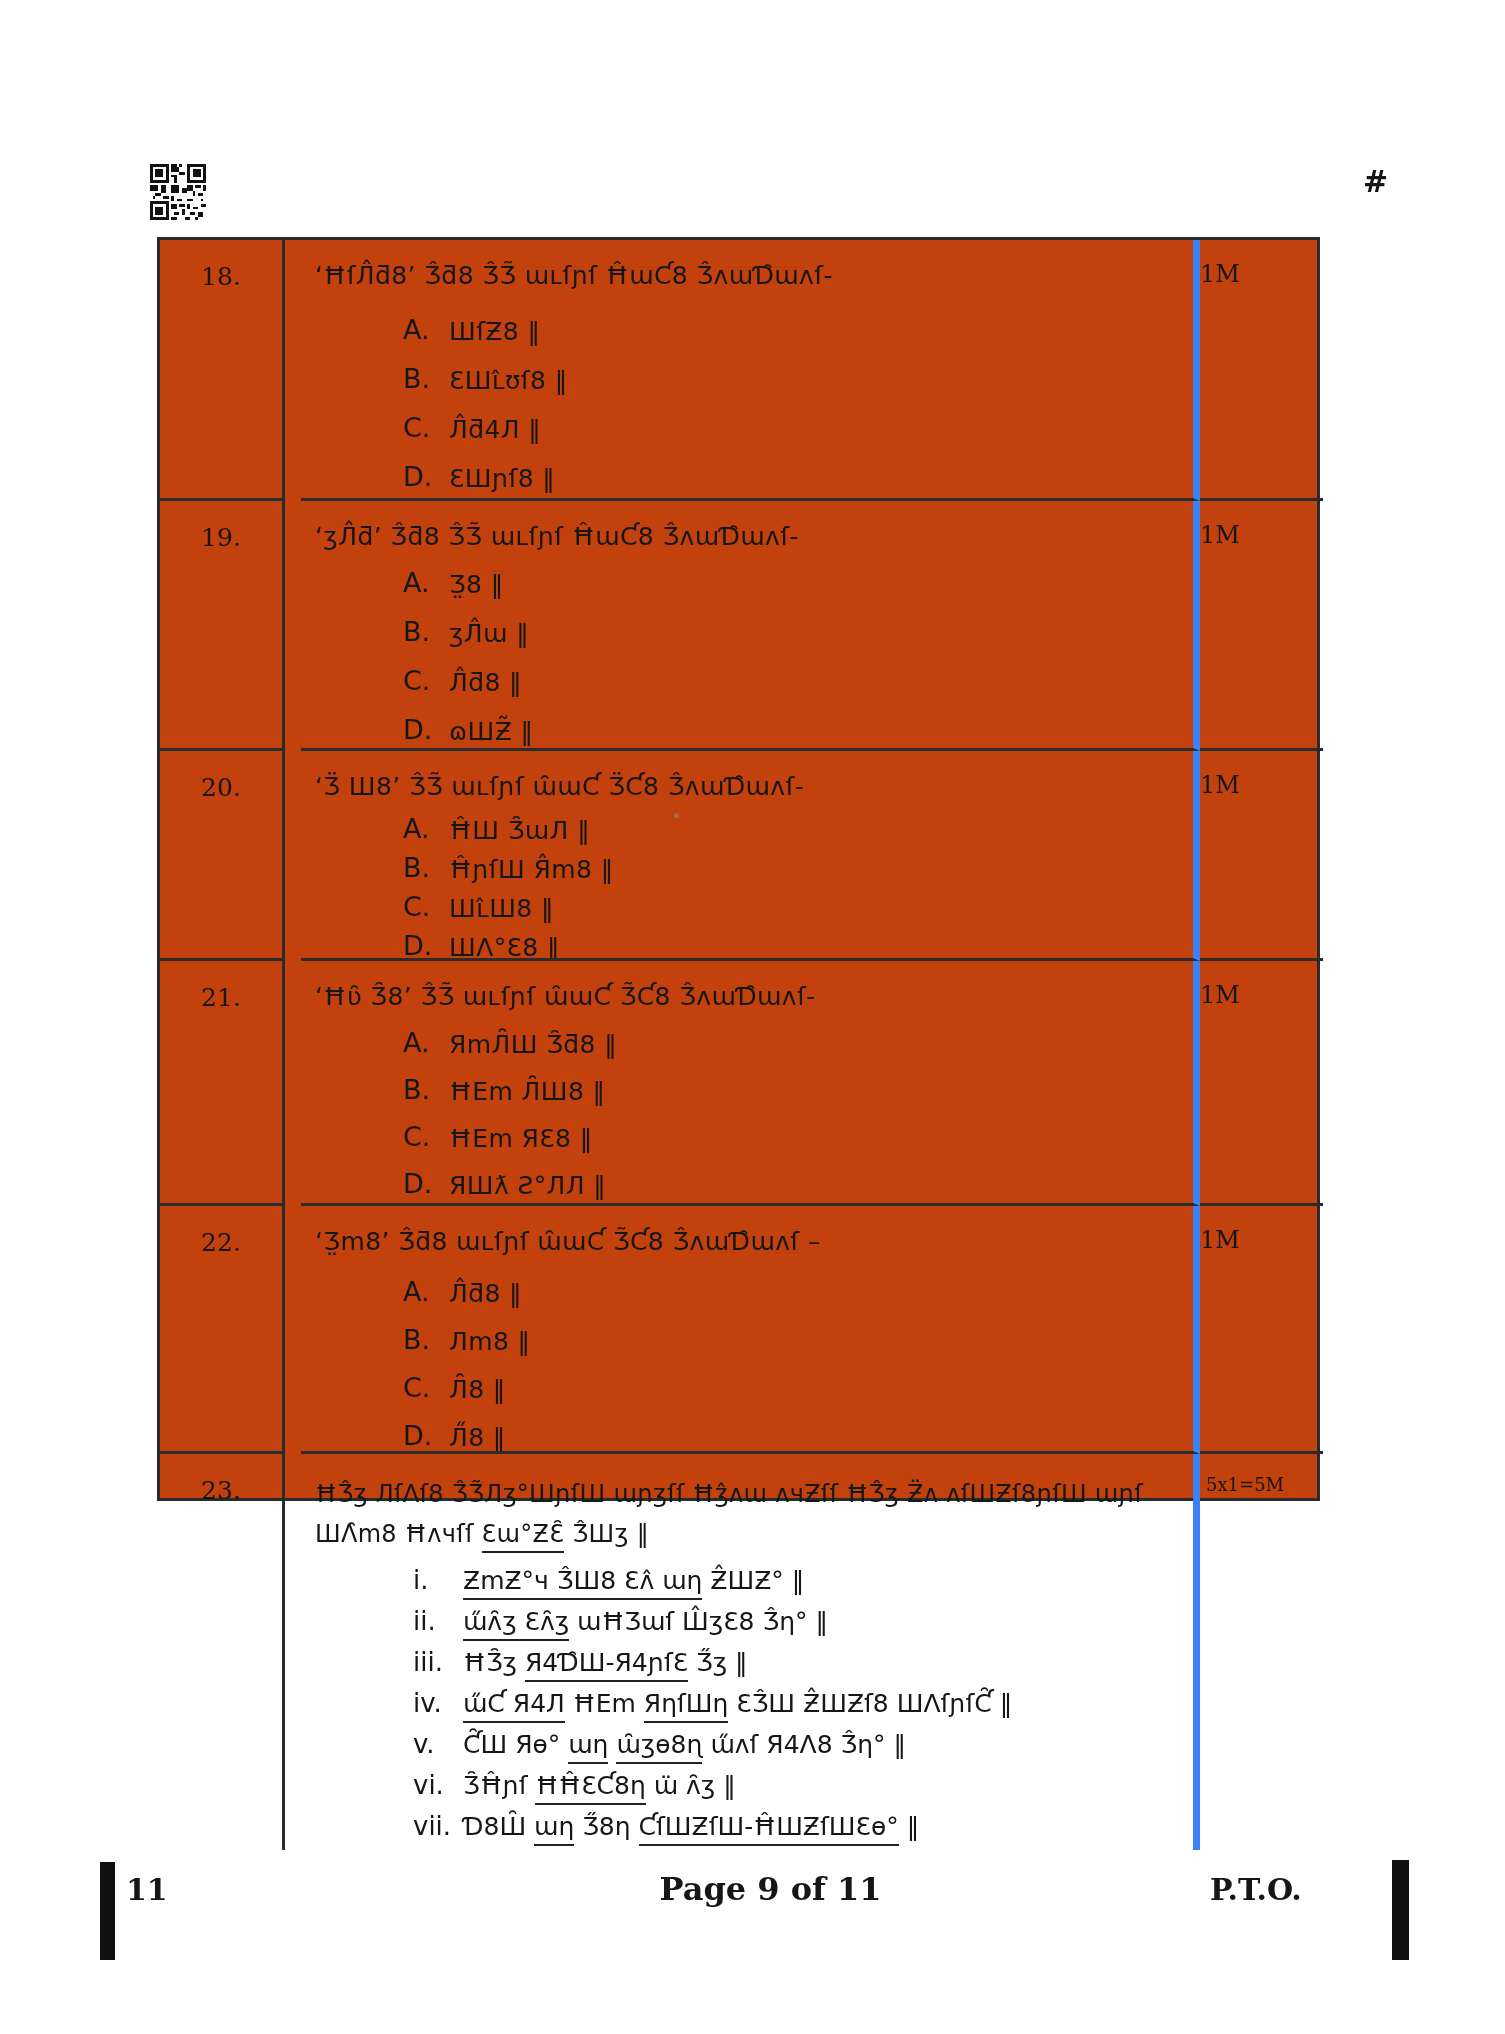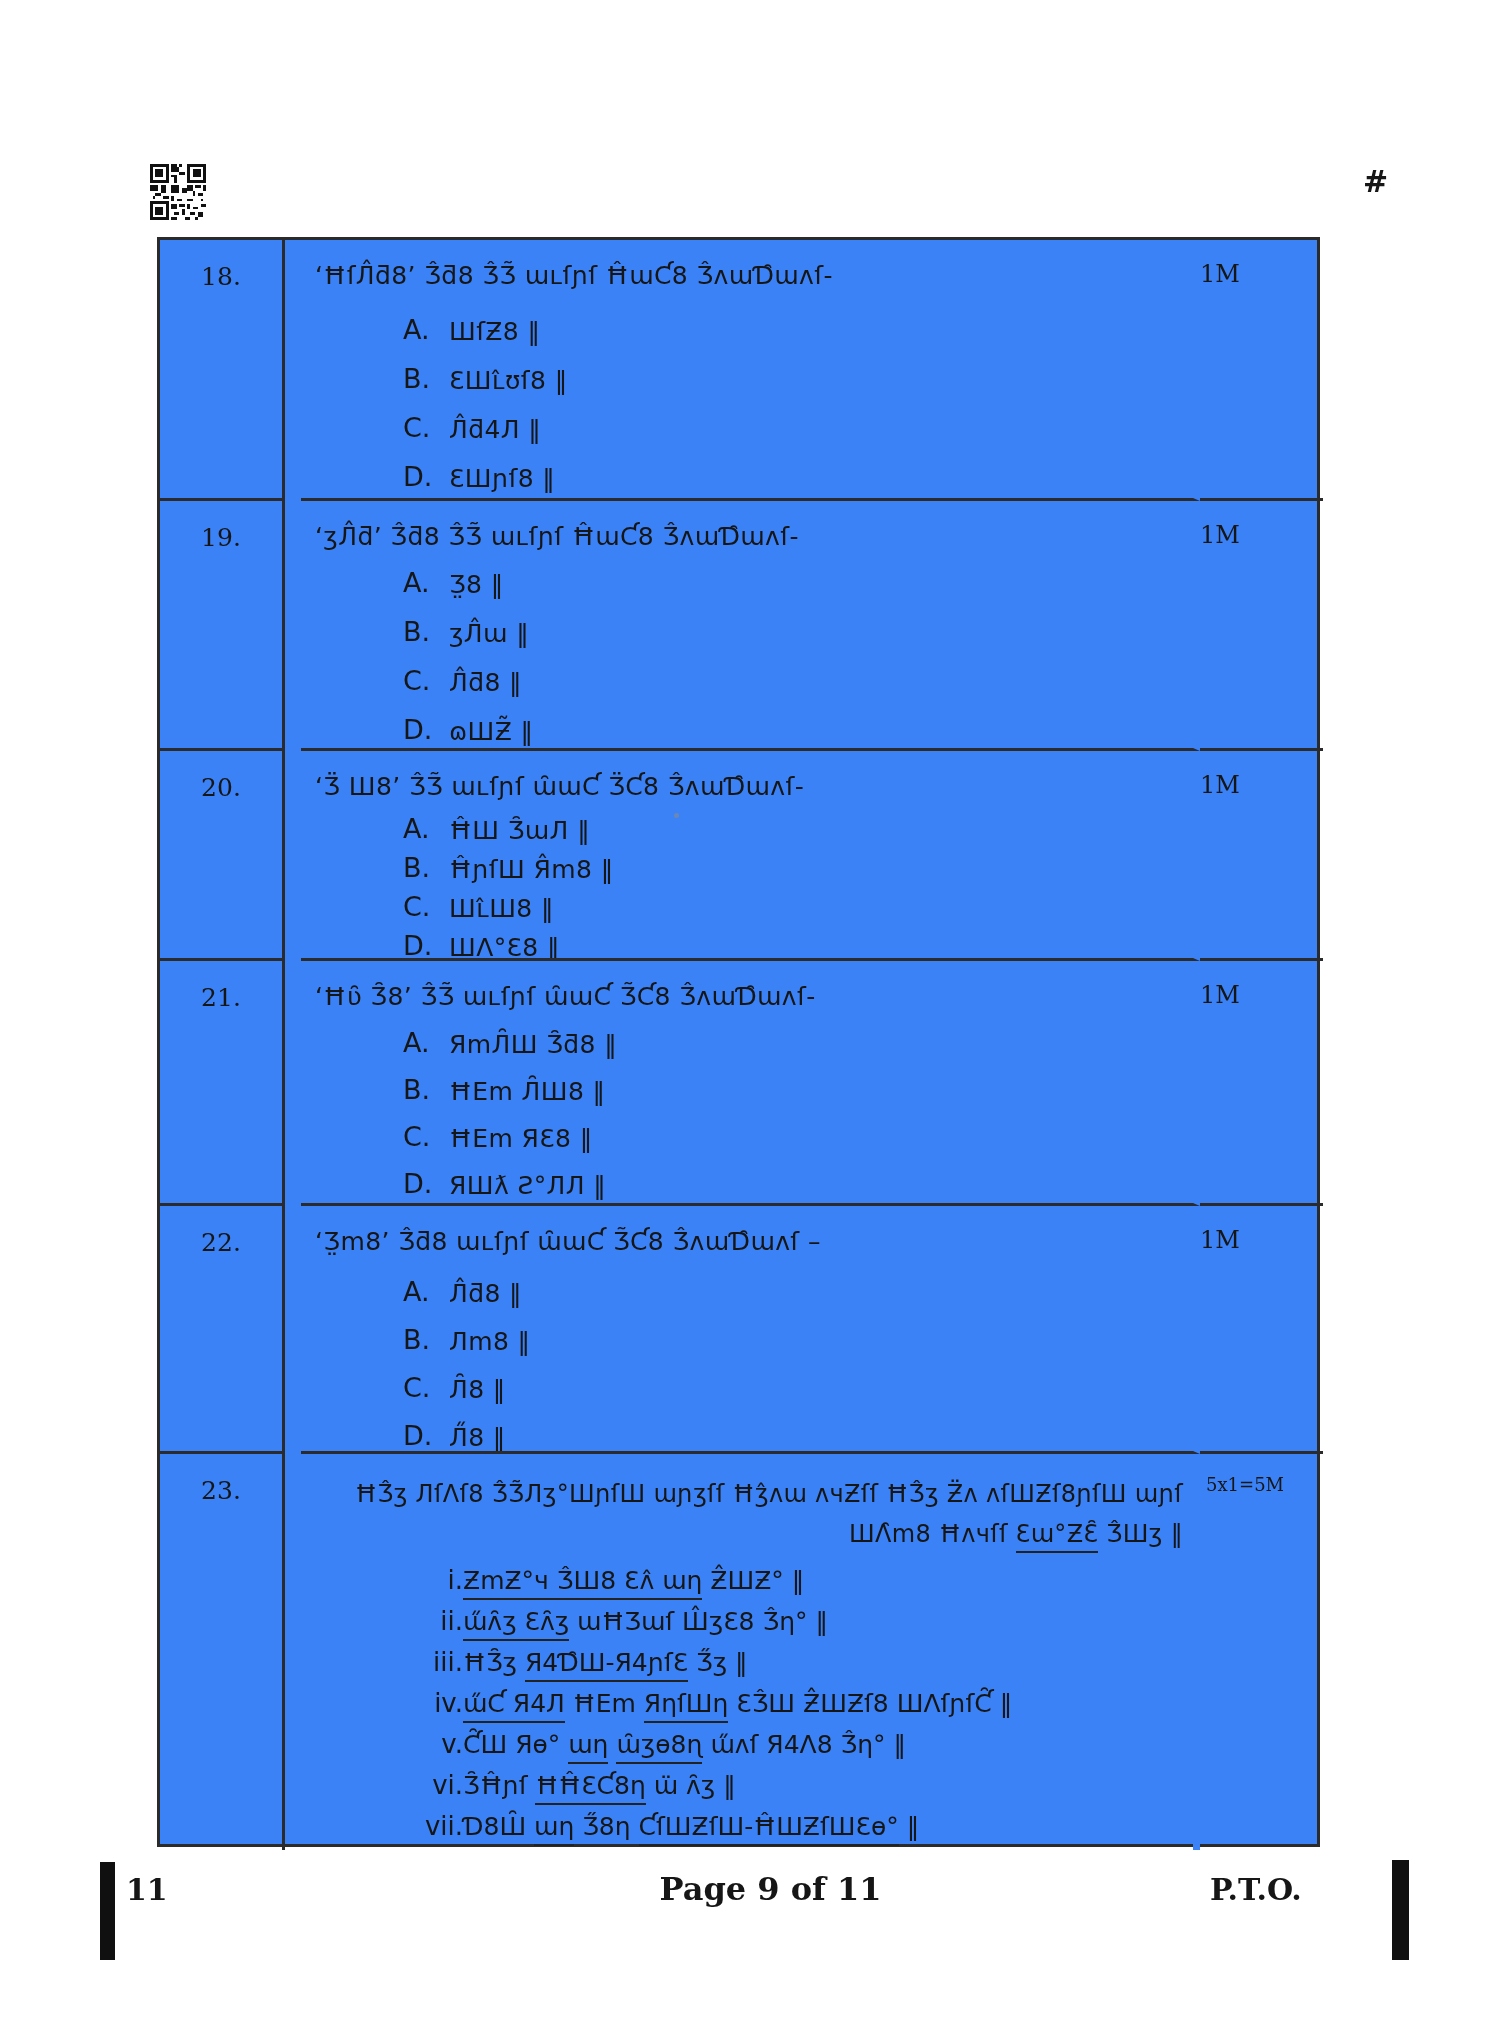--- a/index.html
+++ b/index.html
@@ -5,43 +5,43 @@
   html,body{margin:0;padding:0;background:#e8e8e8;}
   .sheet{position:relative;width:1505px;height:2034px;background:#ffffff;
          font-family:"DejaVu Sans",sans-serif;color:#161616;overflow:hidden;}
 
   
   .qr{position:absolute;left:150px;top:163px;}
   .hash{position:absolute;left:1363px;top:164px;font-size:30px;font-weight:bold;
         font-family:"DejaVu Sans",sans-serif;}
 
   
-  .qtable{position:absolute;left:157px;top:237px;width:1163px;height:1610px;
+  .qtable{position:absolute;left:157px;top:237px;width:1163px;height:1264px;
           display:grid;grid-template-columns:125px 915px 123px;
           grid-template-rows:261px 250px 210px 245px 248px 396px;
-          border:3px solid #2b2b2b;box-sizing:border-box;background:#3b82f6;}
+          border:3px solid #2b2b2b;box-sizing:border-box;background:#c2410c;}
   .cell{box-sizing:border-box;border-bottom:3px solid #2b2b2b;overflow:hidden;}
   .cell.lastrow{border-bottom:none;}
   .num-cell{border-right:3px solid #2b2b2b;text-align:center;padding-top:22px;
             font-family:"DejaVu Serif","Liberation Serif",serif;font-size:25px;}
   .body-cell{border-right:7px solid #3b82f6;padding:20px 10px 0 14px;margin-left:16px;}
   .marks-cell{padding-top:20px;
               font-family:"DejaVu Serif","Liberation Serif",serif;font-size:24px;}
   .marks-cell.wide{text-align:left;padding-left:6px;font-size:18px;}
 
   .qtext{font-size:25px;letter-spacing:.4px;white-space:nowrap;line-height:31px;}
   .opt{display:flex;margin-left:88px;line-height:30px;white-space:nowrap;}
   .olabel{font-size:27px;width:46px;flex:0 0 46px;}
   .otext{font-size:25px;letter-spacing:.4px;padding-top:2px;}
   .r0 .opts{margin-top:24px;} .r0 .opt{margin-bottom:17px;}
   .r1 .opts{margin-top:16px;} .r1 .opt{margin-bottom:17px;}
   .r2 .opts{margin-top:12px;} .r2 .opt{margin-bottom:7px;}
   .r3 .opts{margin-top:16px;} .r3 .opt{margin-bottom:15px;}
   .r4 .opts{margin-top:20px;} .r4 .opt{margin-bottom:16px;}
-  .r5{text-align:right;}
+  .r5{}
   .para{font-size:24px;letter-spacing:.3px;line-height:40px;white-space:nowrap;}
   .itemlist{margin-top:6px;}
   .item{display:flex;margin-left:98px;line-height:41px;font-size:25px;white-space:nowrap;}
   .ilabel{width:50px;flex:0 0 50px;font-size:26px;}
   .ul{border-bottom:2px solid #222;padding-bottom:3px;}
 
   
   .bar{position:absolute;background:#101010;}
   .bar.left{left:100px;top:1862px;width:15px;height:98px;}
   .bar.right{left:1392px;top:1860px;width:17px;height:100px;}

